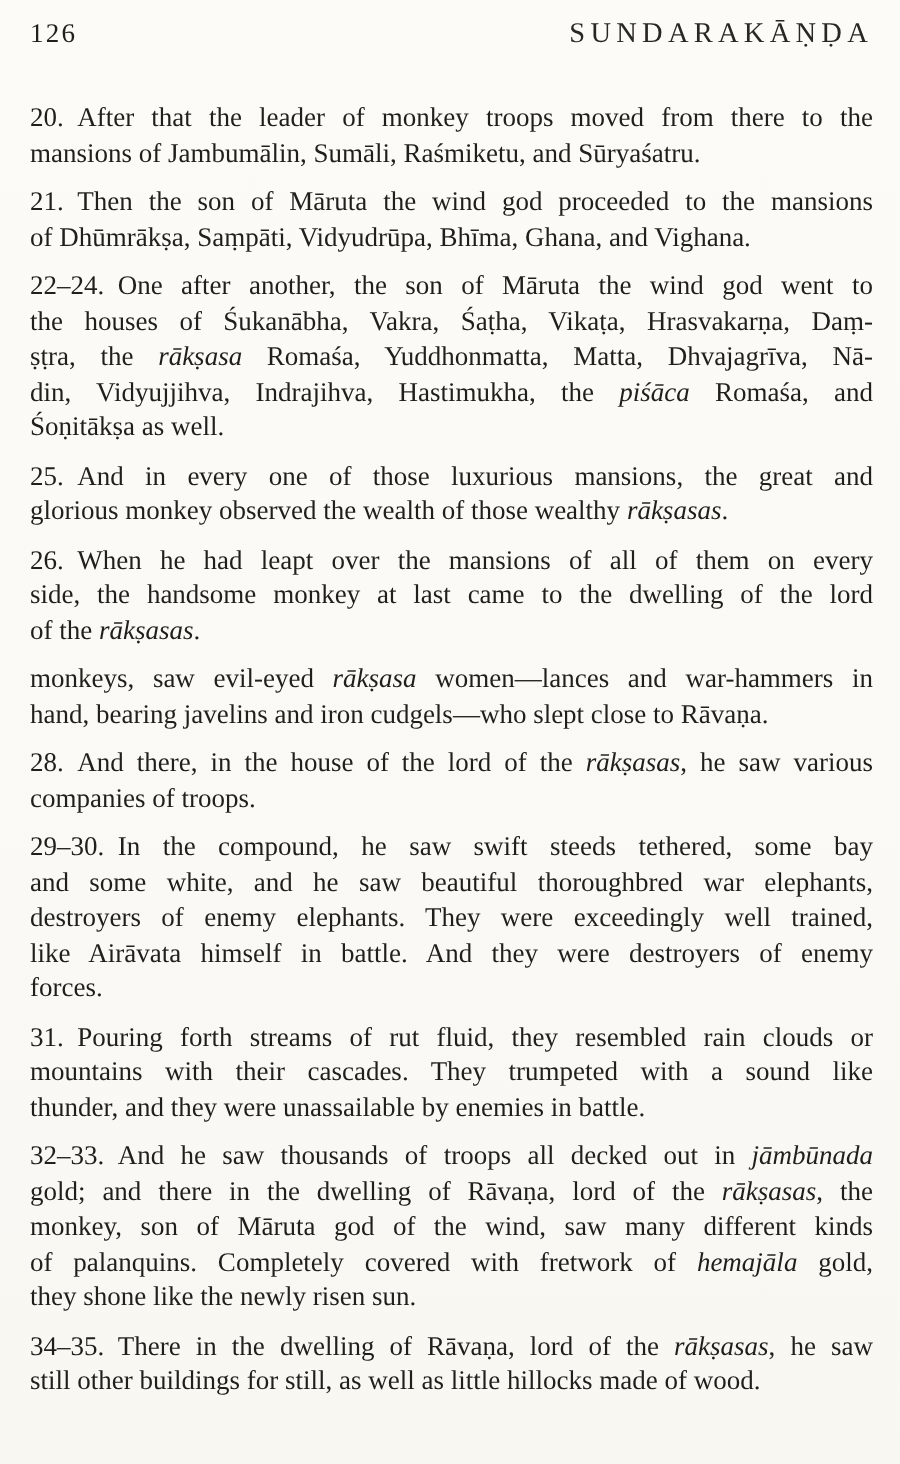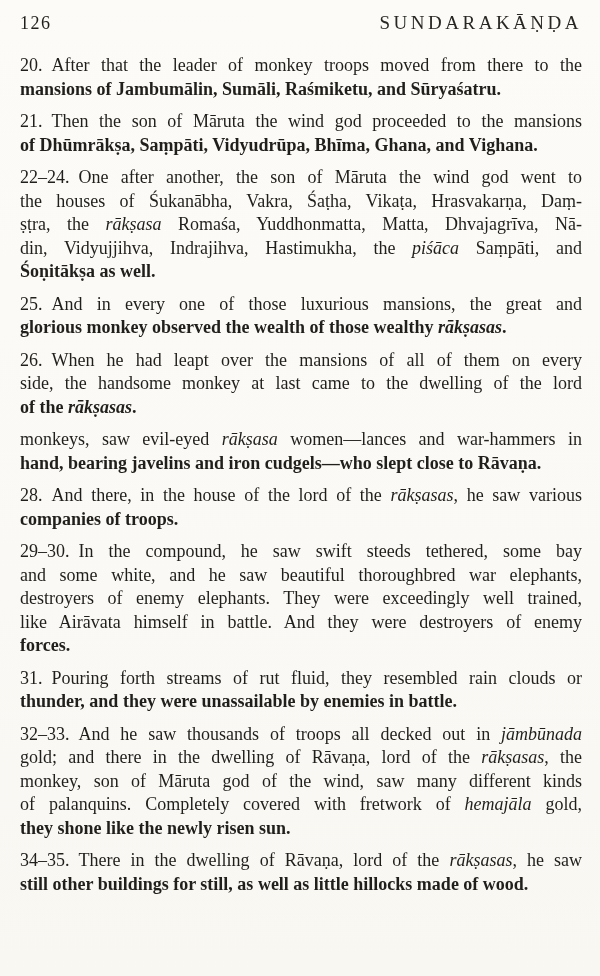--- a/index.html
+++ b/index.html
@@ -15,21 +15,21 @@
     padding: 12px 18px 0 20px;
     background: linear-gradient(180deg, #fcfbf8 0%, #faf9f5 60%, #f8f7f2 100%);
     font-family: "Liberation Serif", "DejaVu Serif", serif;
     color: #201f1c;
     overflow: hidden;
   }
   .header-row {
     display: flex;
     justify-content: space-between;
     align-items: baseline;
-    margin-bottom: 20px;
+    margin-bottom: 33px;
   }
   .page-num {
     font-size: 18px;
     letter-spacing: 1.5px;
   }
   .running-title {
     font-size: 19px;
     letter-spacing: 3.5px;
     color: #292723;
   }
@@ -37,21 +37,20 @@
     margin: 0 0 9px 0;
   }
   .line {
     font-size: 18px;
     line-height: 23.5px;
     text-align: justify;
     text-align-last: justify;
   }
   .line.last {
     text-align-last: left;
-    font-weight: bold;
   }
   .verse-number {
     padding-right: 9px;
   }
   .it {
     font-style: italic;
   }
 </style>
 </head>
 <body>
@@ -67,21 +66,21 @@
         <div class="line last"><span class="rm">mansions of Jambumālin, Sumāli, Raśmiketu, and Sūryaśatru.</span></div>
       </div>
       <div class="verse">
         <div class="line"><span class="verse-number">21.</span><span class="rm">Then the son of Māruta the wind god proceeded to the mansions</span></div>
         <div class="line last"><span class="rm">of Dhūmrākṣa, Saṃpāti, Vidyudrūpa, Bhīma, Ghana, and Vighana.</span></div>
       </div>
       <div class="verse">
         <div class="line"><span class="verse-number">22–24.</span><span class="rm">One after another, the son of Māruta the wind god went to</span></div>
         <div class="line"><span class="rm">the houses of Śukanābha, Vakra, Śaṭha, Vikaṭa, Hrasvakarṇa, Daṃ-</span></div>
         <div class="line"><span class="rm">ṣṭra, the </span><span class="it">rākṣasa</span><span class="rm"> Romaśa, Yuddhonmatta, Matta, Dhvajagrīva, Nā-</span></div>
-        <div class="line"><span class="rm">din, Vidyujjihva, Indrajihva, Hastimukha, the </span><span class="it">piśāca</span><span class="rm"> Saṃpāti, and</span></div>
+        <div class="line"><span class="rm">din, Vidyujjihva, Indrajihva, Hastimukha, the </span><span class="it">piśāca</span><span class="rm"> Romaśa, and</span></div>
         <div class="line last"><span class="rm">Śoṇitākṣa as well.</span></div>
       </div>
       <div class="verse">
         <div class="line"><span class="verse-number">25.</span><span class="rm">And in every one of those luxurious mansions, the great and</span></div>
         <div class="line last"><span class="rm">glorious monkey observed the wealth of those wealthy </span><span class="it">rākṣasas</span><span class="rm">.</span></div>
       </div>
       <div class="verse">
         <div class="line"><span class="verse-number">26.</span><span class="rm">When he had leapt over the mansions of all of them on every</span></div>
         <div class="line"><span class="rm">side, the handsome monkey at last came to the dwelling of the lord</span></div>
         <div class="line last"><span class="rm">of the </span><span class="it">rākṣasas</span><span class="rm">.</span></div>
@@ -96,20 +95,21 @@
       </div>
       <div class="verse">
         <div class="line"><span class="verse-number">29–30.</span><span class="rm">In the compound, he saw swift steeds tethered, some bay</span></div>
         <div class="line"><span class="rm">and some white, and he saw beautiful thoroughbred war elephants,</span></div>
         <div class="line"><span class="rm">destroyers of enemy elephants. They were exceedingly well trained,</span></div>
         <div class="line"><span class="rm">like Airāvata himself in battle. And they were destroyers of enemy</span></div>
         <div class="line last"><span class="rm">forces.</span></div>
       </div>
       <div class="verse">
         <div class="line"><span class="verse-number">31.</span><span class="rm">Pouring forth streams of rut fluid, they resembled rain clouds or</span></div>
+        <div class="line"><span class="rm">mountains with their cascades. They trumpeted with a sound like</span></div>
         <div class="line last"><span class="rm">thunder, and they were unassailable by enemies in battle.</span></div>
       </div>
       <div class="verse">
         <div class="line"><span class="verse-number">32–33.</span><span class="rm">And he saw thousands of troops all decked out in </span><span class="it">jāmbūnada</span></div>
         <div class="line"><span class="rm">gold; and there in the dwelling of Rāvaṇa, lord of the </span><span class="it">rākṣasas</span><span class="rm">, the</span></div>
         <div class="line"><span class="rm">monkey, son of Māruta god of the wind, saw many different kinds</span></div>
         <div class="line"><span class="rm">of palanquins. Completely covered with fretwork of </span><span class="it">hemajāla</span><span class="rm"> gold,</span></div>
         <div class="line last"><span class="rm">they shone like the newly risen sun.</span></div>
       </div>
       <div class="verse">

